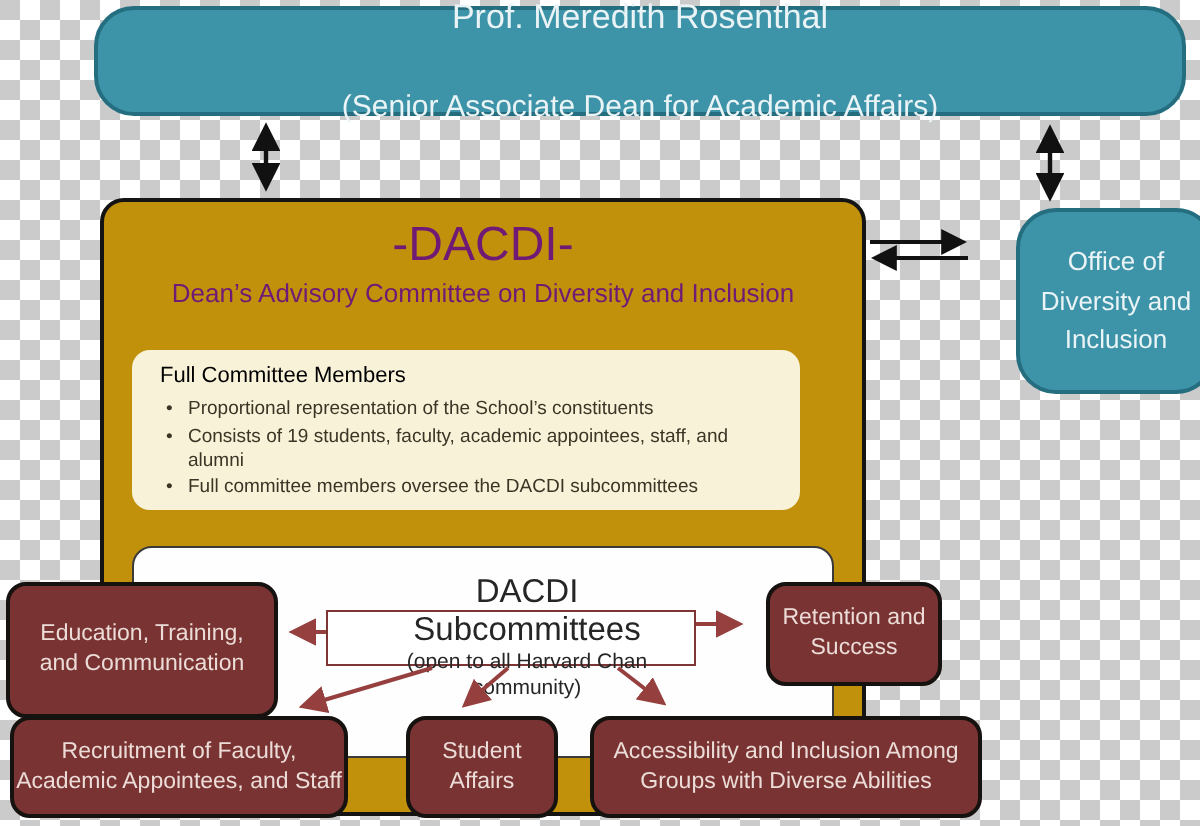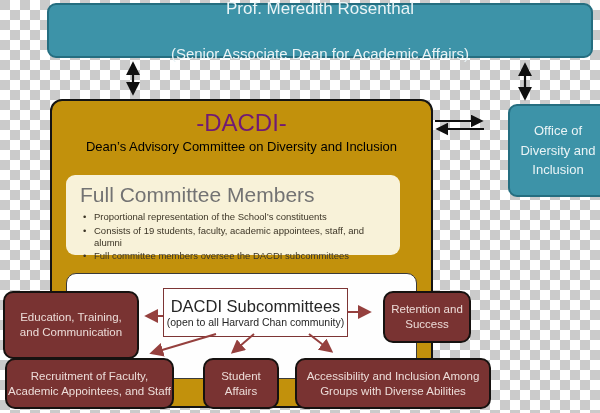--- a/index.html
+++ b/index.html
@@ -11,45 +11,45 @@
   body{font-family:"Liberation Sans", sans-serif; background:#e9e9e9;}
   .stage{
     position:relative; width:600px; height:413px; overflow:hidden; margin:0 auto;
     background:
       conic-gradient(#ffffff 0.25turn, #cbcbcb 0.25turn 0.5turn, #ffffff 0.5turn 0.75turn, #cbcbcb 0.75turn);
     background-size:20px 20px;
   }
   .box{position:absolute; box-sizing:border-box; display:flex; flex-direction:column; align-items:center; justify-content:center; text-align:center;}
   .pre{white-space:pre-line;}
 
-  .teal-box{background:var(--teal); border:2px solid var(--teal-border); border-radius:9px; color:#EAF4F6;gap:25px;}
+  .teal-box{background:var(--teal); border:2px solid var(--teal-border); border-radius:20px; color:#EAF4F6;gap:25px;}
   .title-box{left:47px; top:3px; width:546px; height:55px;}
   .title-line1{font-size:17px; line-height:1.3;}
   .title-line2{font-size:15px; line-height:1.2;}
 
   .office-box{left:508px; top:104px; width:100px; height:93px; font-size:13px; line-height:1.5;}
 
   .gold-box{left:50px; top:99px; width:383px; height:309px; background:var(--gold);
     border:2.5px solid var(--gold-border); border-radius:12px; justify-content:flex-start;}
   .dacdi-title{color:#701a75; font-size:24px; line-height:1.1; margin-top:9px;}
-  .dacdi-subtitle{color:#000000; font-size:13px; margin-top:3px;}
+  .dacdi-subtitle{color:#701a75; font-size:13px; margin-top:3px;}
 
   .cream-box{left:66px; top:175px; width:334px; height:80px; background:var(--cream);
     border-radius:9px; align-items:flex-start; justify-content:flex-start; text-align:left;
     padding:7px 14px 6px 14px; color:#3A3428;}
-  .cream-heading{font-size:21px; line-height:1.2; color:#737373;}
+  .cream-heading{font-size:11px; line-height:1.2; color:#000000;}
   .bullet-list{margin:3px 0 0 0; padding:0; list-style:none; font-size:9.5px; line-height:1.3; color:#3C3526;}
   .bullet-list li{position:relative; padding-left:14px; margin-top:1px;}
   .bullet-list li::before{content:"•"; position:absolute; left:3px; top:0; color:#3C3526;}
 
   .white-panel{left:66px; top:273px; width:351px; height:106px; background:#FEFEFE;
     border:1.5px solid #3a3a3a; border-radius:10px;}
 
-  .hub-box{left:163px; top:288px; width:185px; height:49px; background:#FFFFFF;
-    border:1.5px solid #7d3535; color:var(--ink);}
+  .hub-box{left:163px; top:305px; width:185px; height:28px; background:#FFFFFF;
+    border:1.5px solid #7d3535; color:var(--ink);padding-left:16px;}
   .hub-title{font-size:16.5px; line-height:1.15;}
   .hub-subtitle{font-size:10.5px; line-height:1.2;}
 
   .maroon-box{background:var(--maroon); border:2px solid var(--maroon-border); border-radius:10px;
     color:#ECDCD8; font-size:11.5px; line-height:1.3;}
   .node-education{left:3px; top:291px; width:136px; height:68px;}
   .node-retention{left:383px; top:291px; width:88px; height:52px;}
   .node-recruitment{left:5px; top:358px; width:169px; height:51px;}
   .node-student{left:203px; top:358px; width:76px; height:51px;}
   .node-accessibility{left:295px; top:358px; width:196px; height:51px;}

